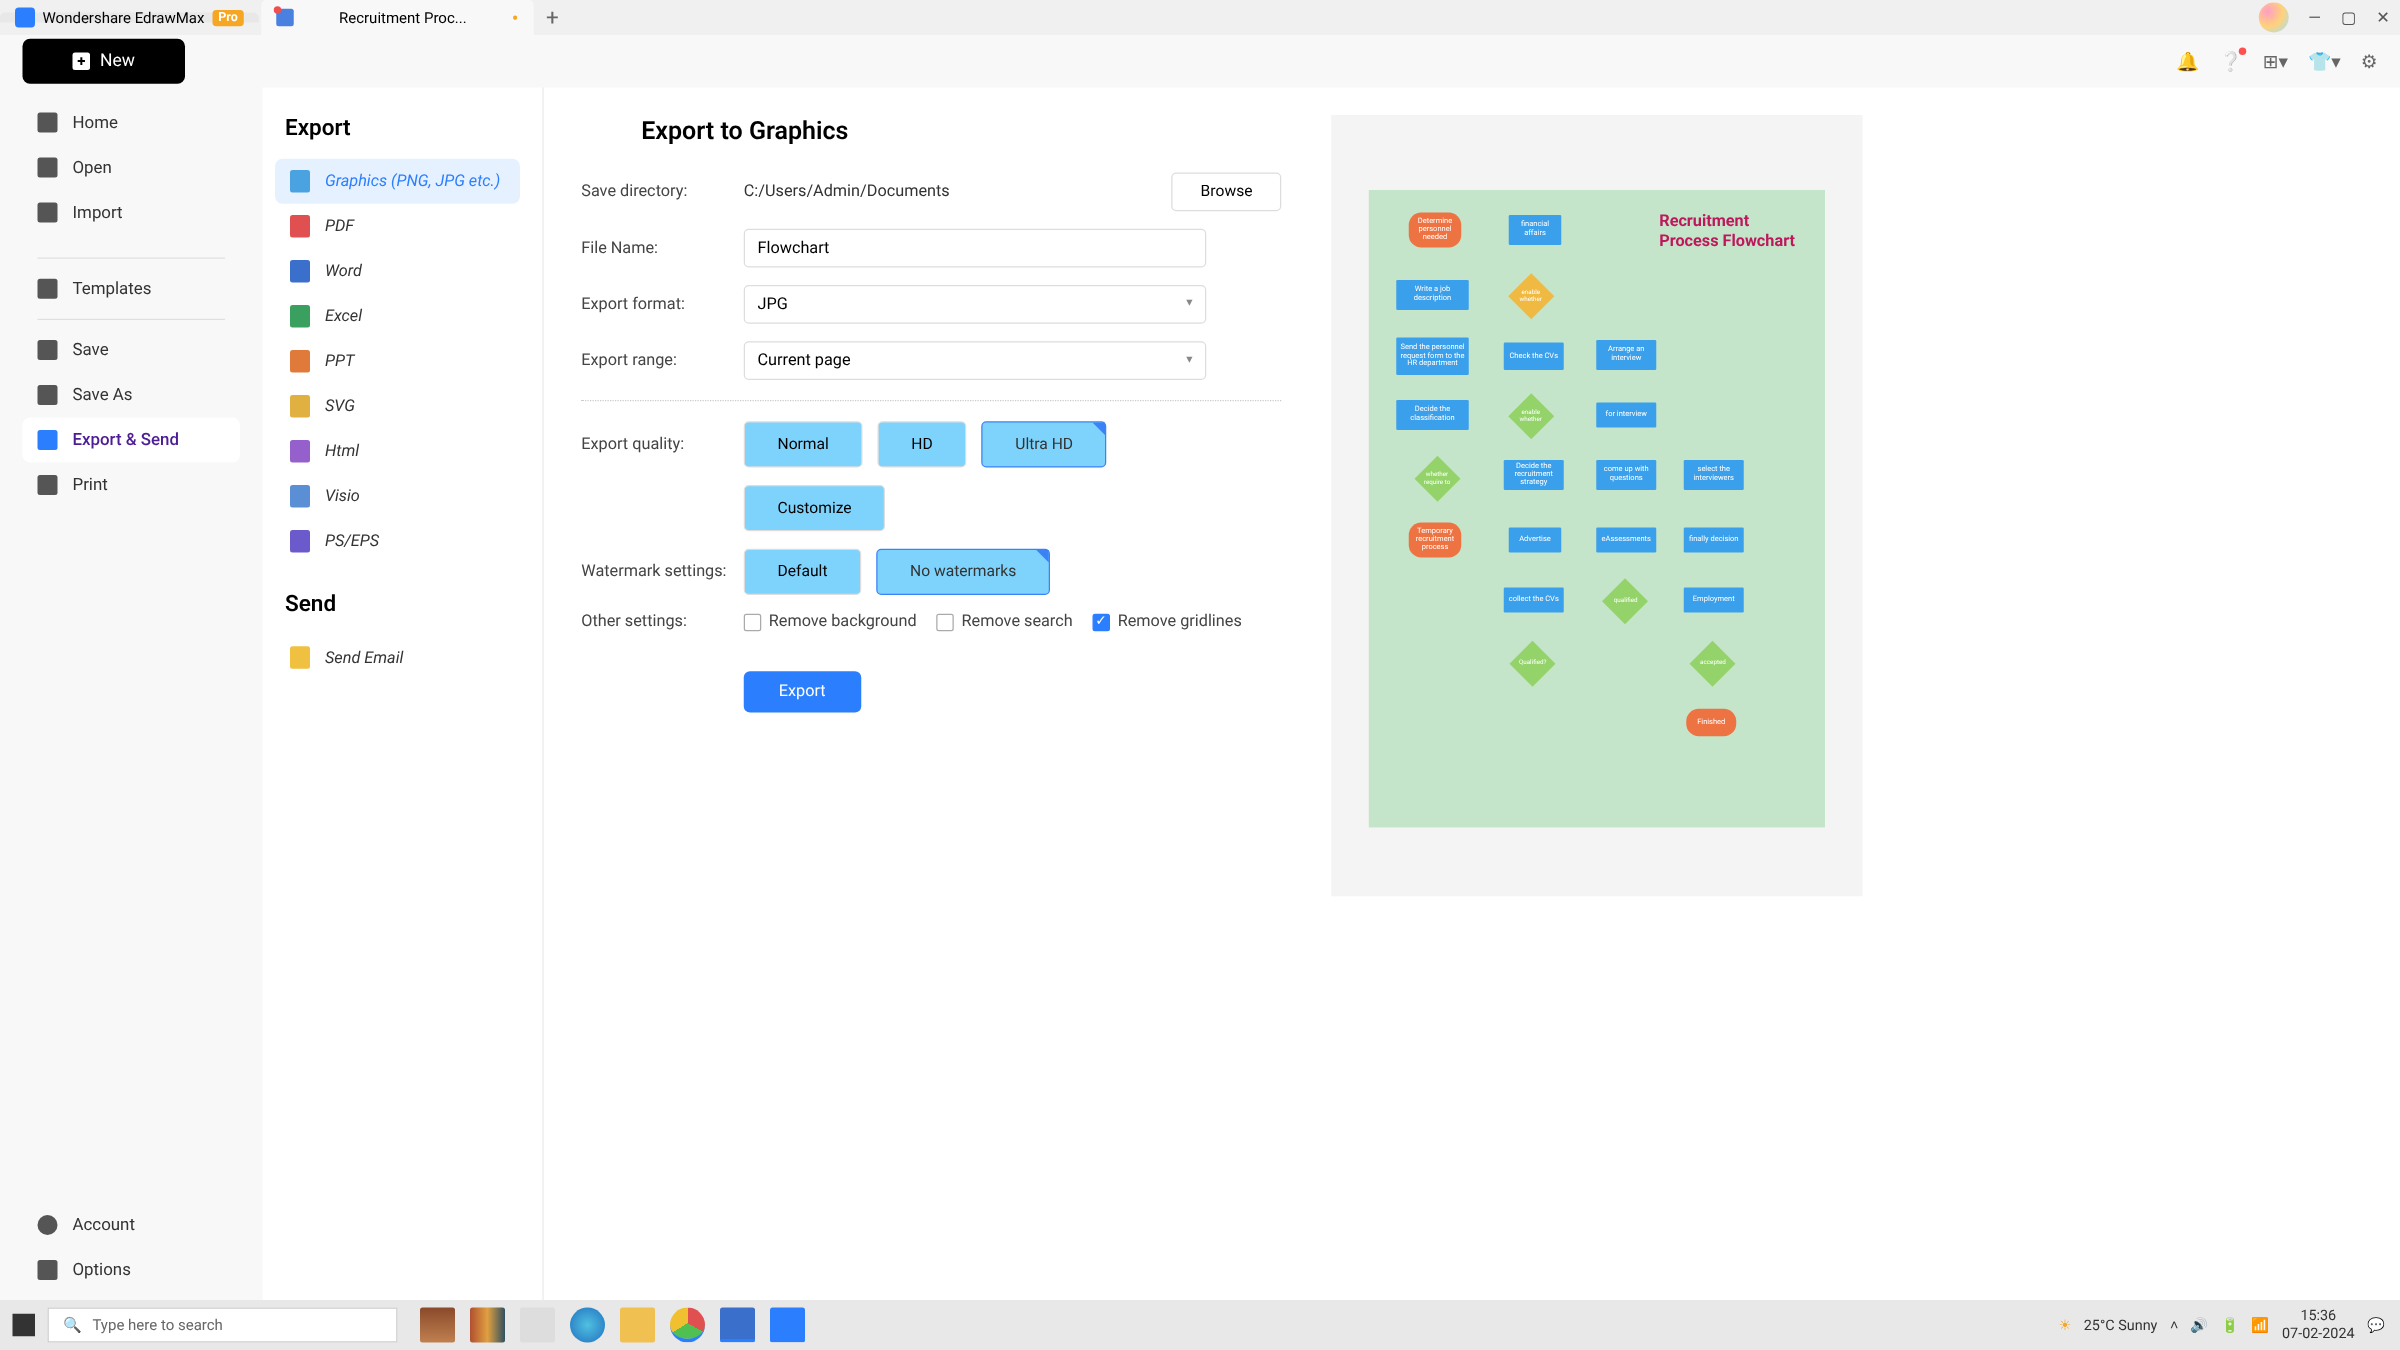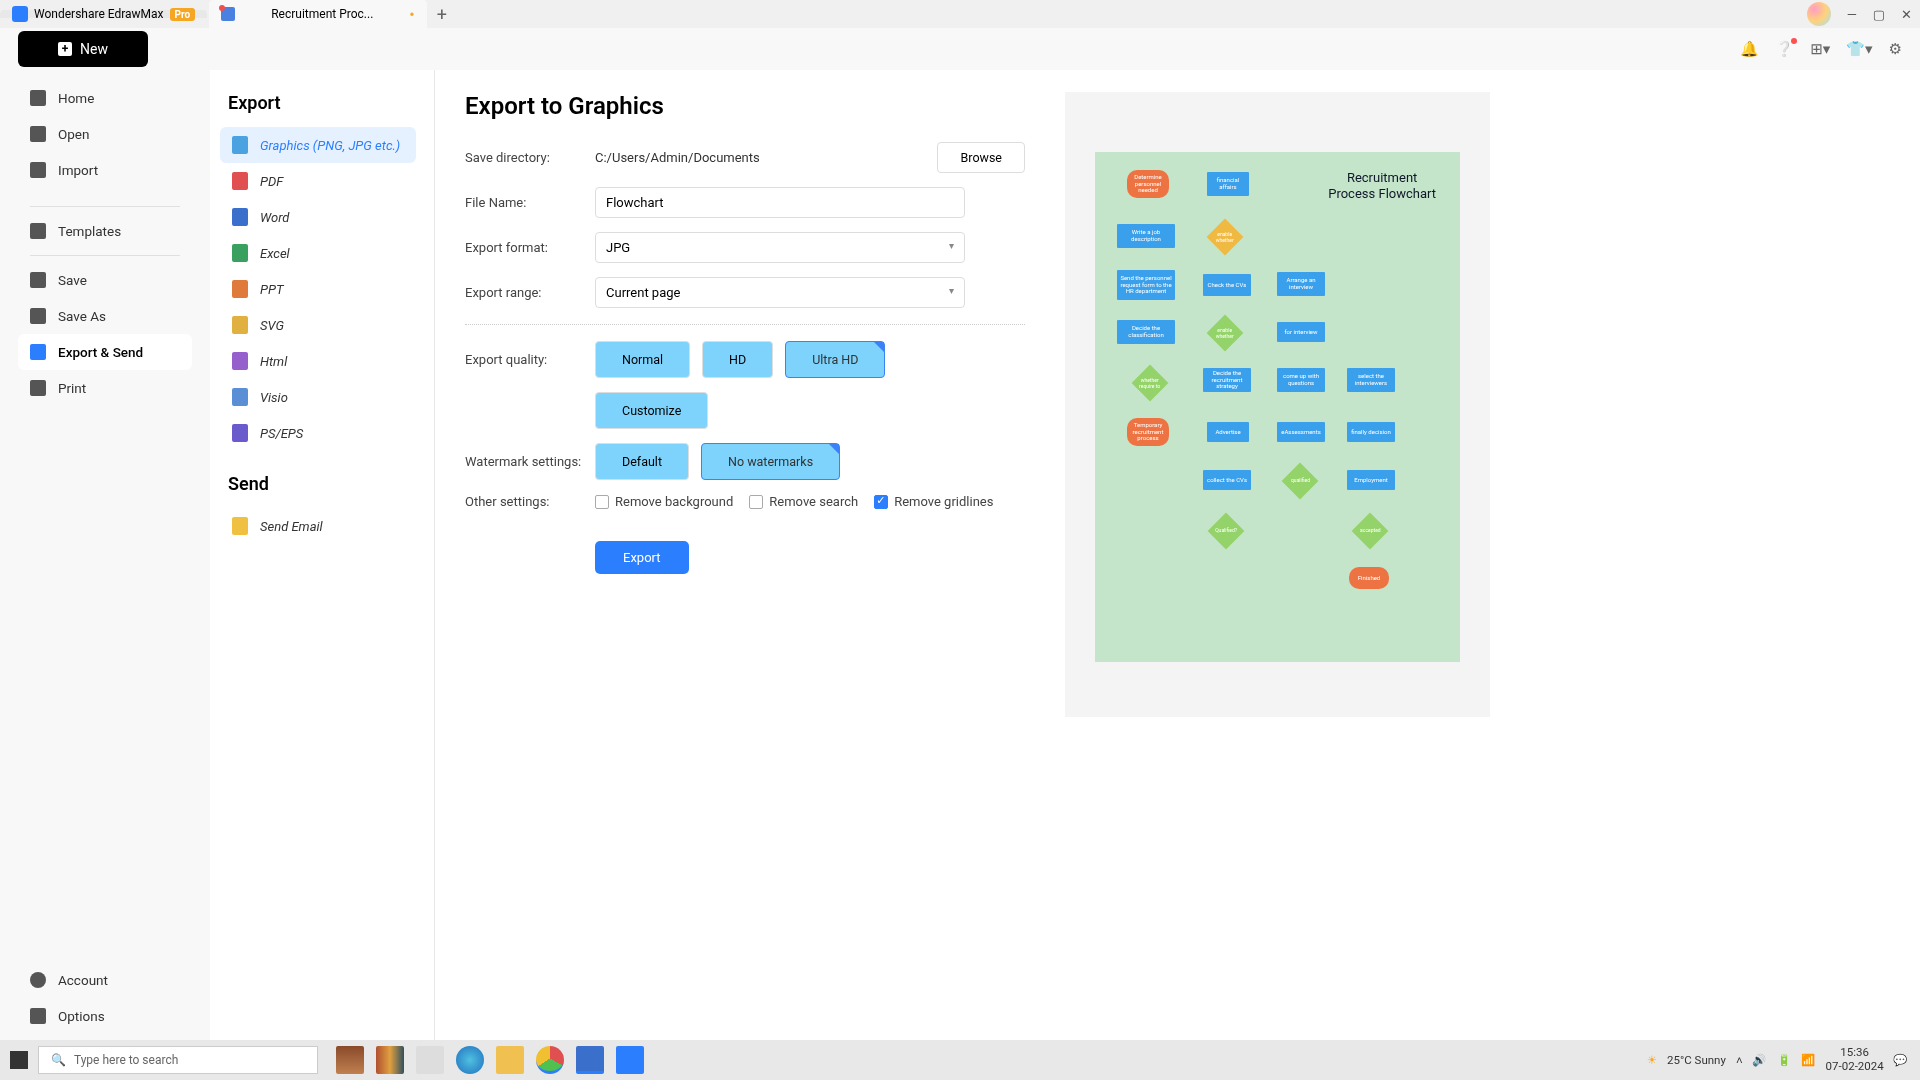--- a/index.html
+++ b/index.html
@@ -24,36 +24,36 @@
 .top-icon { cursor: pointer; position: relative; }
 .badge-dot { width: 6px; height: 6px; background: #ff5050; border-radius: 50%; position: absolute; top: -2px; right: -3px; }
 
 
 .main { display: flex; height: calc(100% - 70px - 40px); }
 
 
 .sidebar { width: 210px; padding: 10px 18px; background: #f8f8f8; }
 .side-group { margin-bottom: 18px; }
 .side-item { display: flex; align-items: center; gap: 12px; padding: 10px 12px; font-size: 13.5px; color: #333; border-radius: 6px; cursor: pointer; }
-.side-item.active { background: #fff; color: #000000; font-weight: 500; }
+.side-item.active { background: #fff; color: #4c1d95; font-weight: 500; }
 .side-item .icon { width: 16px; height: 16px; display: inline-block; }
 .side-divider { height: 1px; background: #e0e0e0; margin: 6px 12px; }
 .sidebar-bottom { position: absolute; bottom: 46px; left: 18px; width: 180px; }
 
 
 .export-col { width: 225px; padding: 22px 18px 0 10px; border-right: 1px solid #e8e8e8; background: #fff; }
 .export-col h2 { font-size: 18px; font-weight: 600; margin-bottom: 14px; padding-left: 8px; }
 .format-item { display: flex; align-items: center; gap: 12px; padding: 9px 12px; font-size: 13px; color: #333; border-radius: 6px; cursor: pointer; font-style: italic; }
 .format-item.active { background: #e6f1ff; color: #2b7fff; }
 .file-ico { width: 16px; height: 18px; border-radius: 2px; position: relative; display: inline-block; }
 
 
 .content-wrap { flex: 1; display: flex; background: #fff; padding: 22px 30px; gap: 40px; }
 .form-col { width: 560px; }
-.form-col h1 { font-size: 24px; font-weight: 600; margin-bottom: 22px; }
+.form-col h1 { font-size: 20px; font-weight: 600; margin-bottom: 22px; margin-left: 48px; }
 .form-row { display: flex; align-items: center; margin-bottom: 14px; font-size: 13px; }
 .form-label { width: 130px; color: #444; }
 .path-text { color: #333; font-size: 13px; }
 .text-input { width: 370px; padding: 7px 10px; border: 1px solid #ddd; border-radius: 4px; font-size: 13px; background: #fff; }
 .select-box { width: 370px; padding: 7px 10px; border: 1px solid #ddd; border-radius: 4px; font-size: 13px; background: #fff; position: relative; cursor: pointer; }
 .select-box::after { content: "▾"; position: absolute; right: 10px; color: #888; font-size: 10px; }
 .browse-btn { padding: 7px 22px; border: 1px solid #ddd; background: #fff; border-radius: 4px; font-size: 12.5px; cursor: pointer; margin-left: 14px; }
 .hr { border: none; border-top: 1px dotted #ccc; margin: 16px 0; }
 .btn-group { display: flex; gap: 12px; }
 .seg-btn { padding: 10px 26px; border: 1px solid #ddd; background: #7dd3fc; border-radius: 4px; font-size: 12.5px; cursor: pointer; position: relative; }
@@ -63,21 +63,21 @@
 .chk-label { display: flex; align-items: center; gap: 6px; font-size: 13px; color: #444; cursor: pointer; }
 .chk { width: 14px; height: 14px; border: 1px solid #aaa; border-radius: 2px; display: inline-block; }
 .chk.checked { background: #2b7fff; border-color: #2b7fff; position: relative; }
 .chk.checked::after { content: "✓"; color: #fff; font-size: 11px; position: absolute; top: -2px; left: 1px; }
 .export-btn { background: #2b7fff; color: #fff; border: none; padding: 9px 28px; border-radius: 5px; font-size: 13px; cursor: pointer; margin-top: 18px; }
 
 
 .preview-col { flex: 1; display: flex; justify-content: flex-start; }
 .preview-frame { width: 425px; height: 625px; background: #f4f4f4; padding: 60px 30px; display: flex; align-items: flex-start; justify-content: center; }
 .preview-canvas { width: 365px; height: 510px; background: #c5e5ca; position: relative; padding: 18px; }
-.fc-title { position: absolute; right: 24px; top: 18px; font-size: 13px; font-weight: 400; text-align: center; color: #0f172a; line-height: 1.2; }
+.fc-title { position: absolute; right: 24px; top: 18px; font-size: 13px; font-weight: 700; color: #be185d; line-height: 1.2; }
 .fc-node { position: absolute; font-size: 6px; color: #fff; display: flex; align-items: center; justify-content: center; text-align: center; padding: 2px; line-height: 1.1; }
 .fc-rect { background: #3ba0eb; border-radius: 1px; }
 .fc-round { background: #ee7342; border-radius: 10px; }
 .fc-diamond { background: #94d36a; transform: rotate(45deg); }
 .fc-diamond span { transform: rotate(-45deg); font-size: 5px; }
 .fc-diamond.gold { background: #f0b942; }
 
 
 .i-home, .i-file, .i-tmpl, .i-save, .i-print, .i-acc, .i-opt { background: #555; border-radius: 2px; }
 .side-item.active .i-file { background: #2b7fff; }

